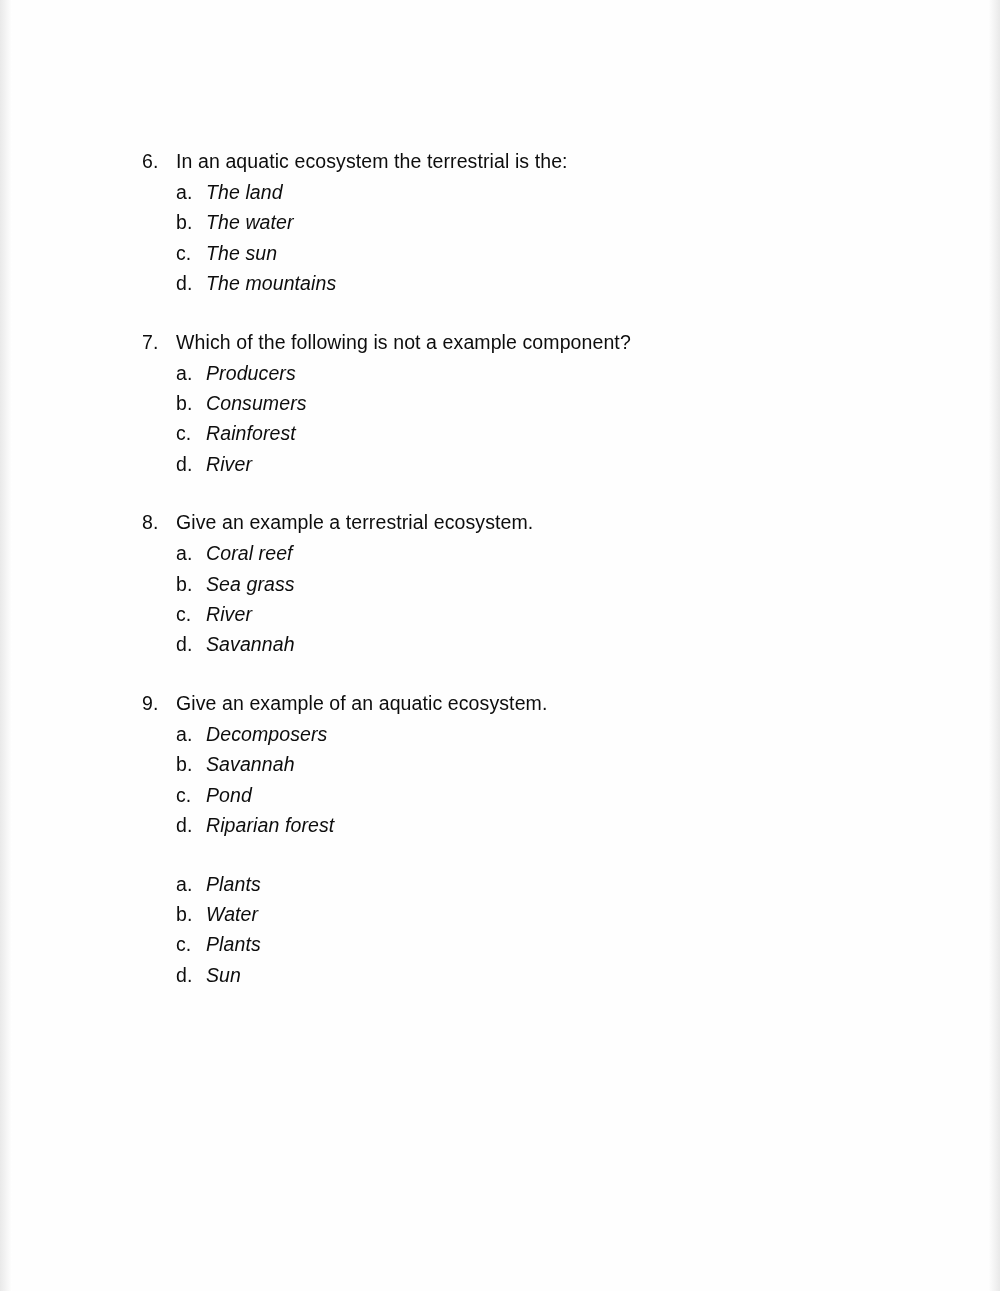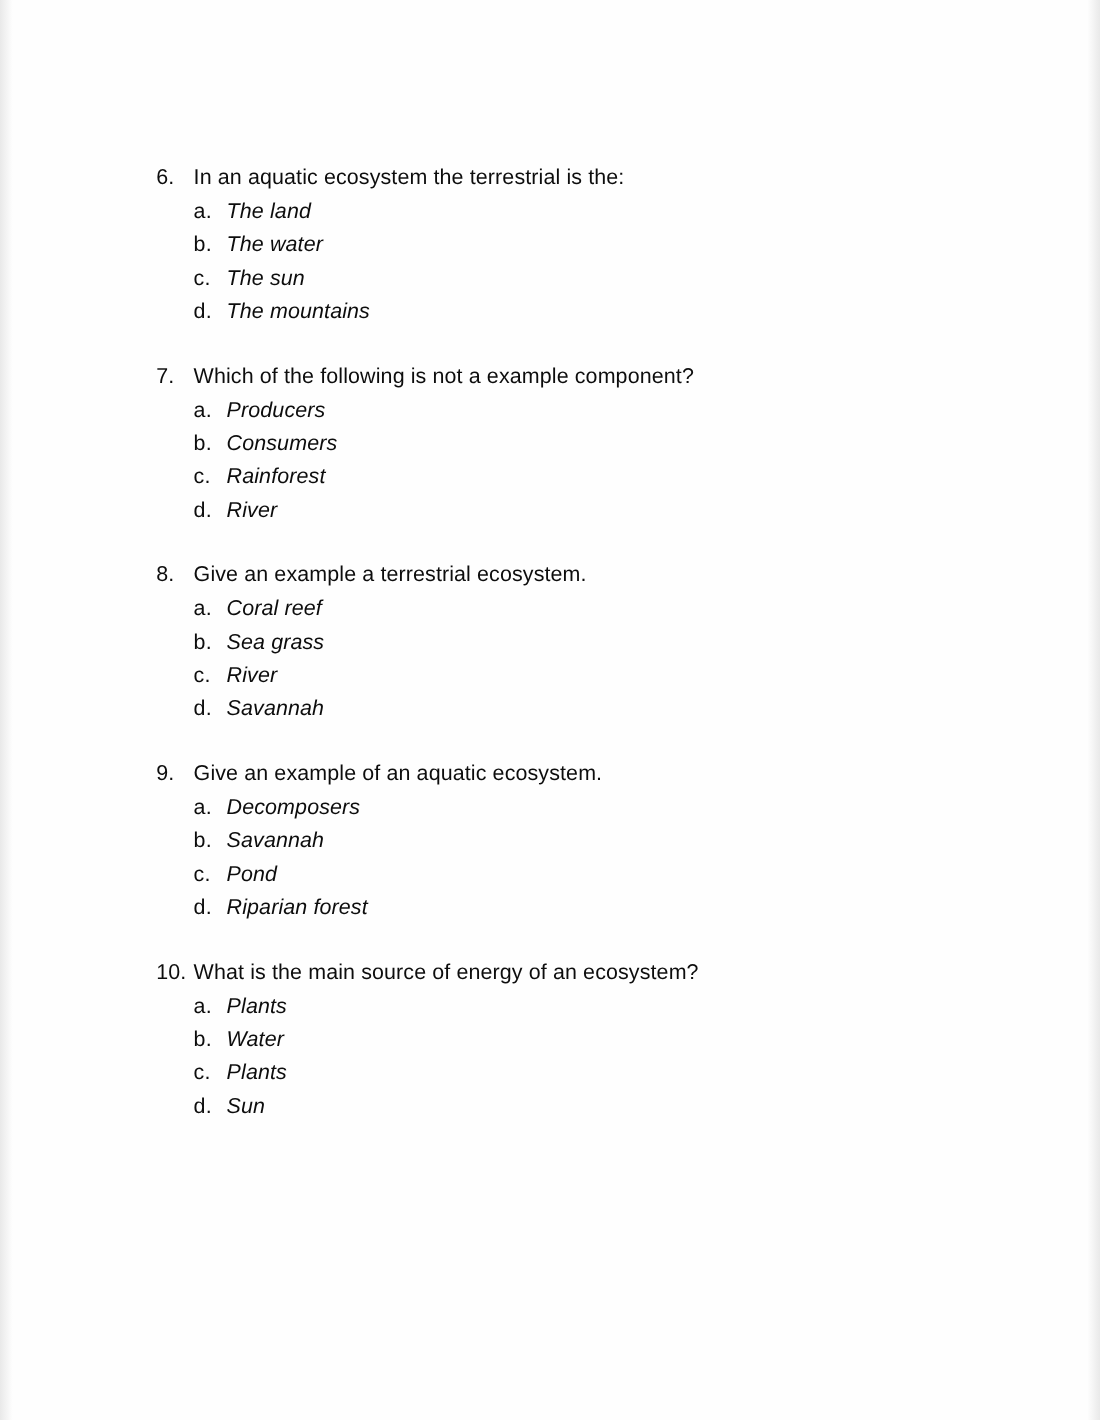--- a/index.html
+++ b/index.html
@@ -185,24 +185,20 @@
           <span class="otext">Pond</span>
         </div>
         <div class="orow">
           <span class="olabel">d.</span>
           <span class="otext">Riparian forest</span>
         </div>
       </div>
     </div>
 
     <div class="qblock">
-      <div class="qrow">
-        <span class="qnum">10.</span>
-        <span class="qtext">What is the main source of energy of an ecosystem?</span>
-      </div>
       <div class="options">
         <div class="orow">
           <span class="olabel">a.</span>
           <span class="otext">Plants</span>
         </div>
         <div class="orow">
           <span class="olabel">b.</span>
           <span class="otext">Water</span>
         </div>
         <div class="orow">

